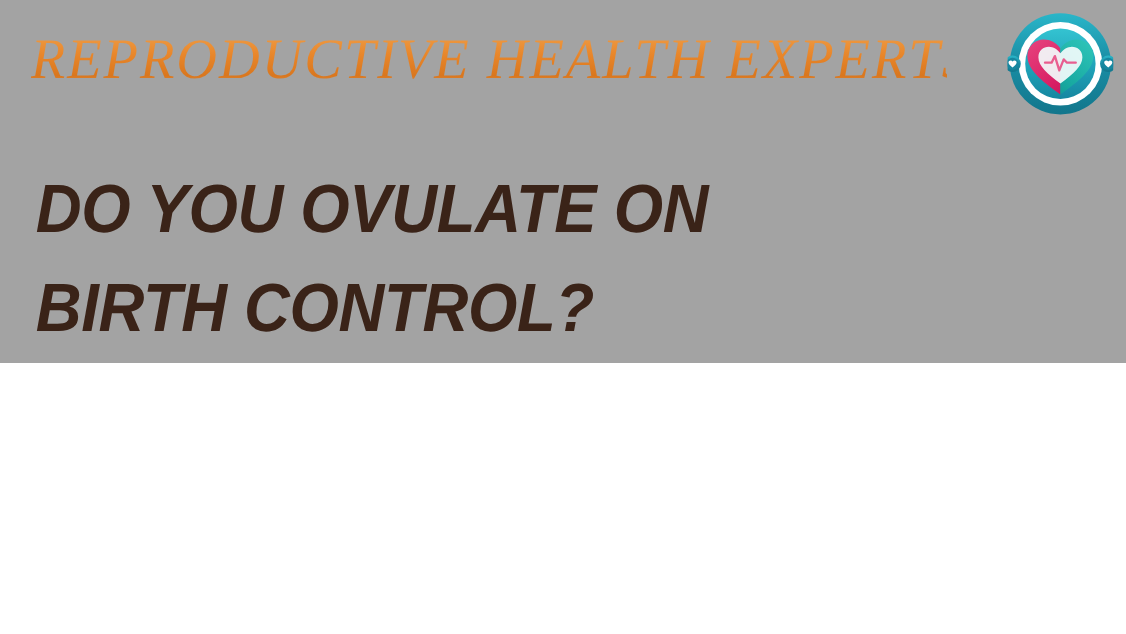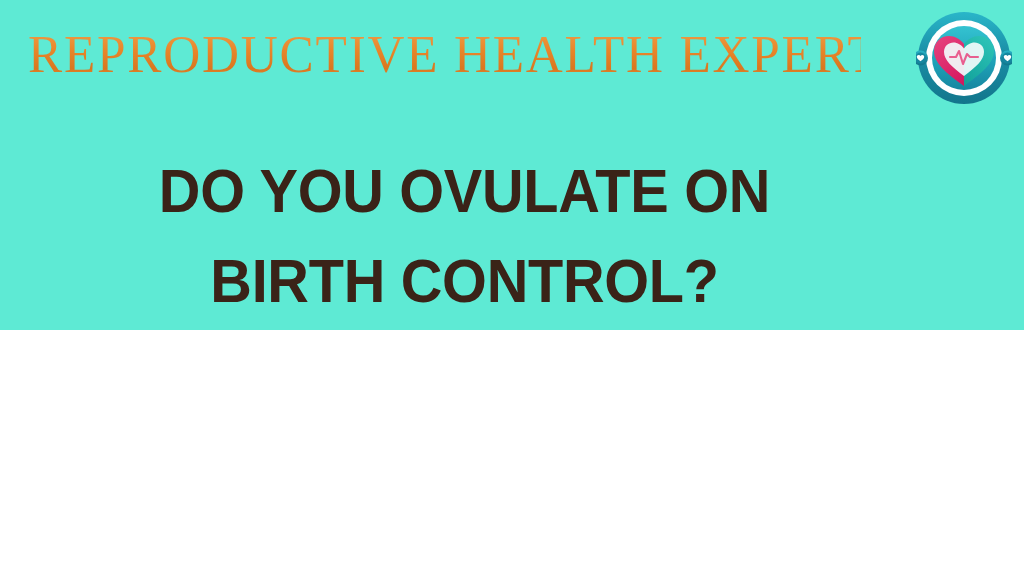--- a/index.html
+++ b/index.html
@@ -13,21 +13,22 @@
     height: 576px;
     overflow: hidden;
     font-family: "Liberation Sans", sans-serif;
     -webkit-font-smoothing: antialiased;
   }
 
   .page {
     position: relative;
     width: 1024px;
     height: 576px;
-    background: #5eead4;
+    background: #a3a3a3;
+    font-style: italic;
   }
 
   
   .masthead {
     position: absolute;
     left: 0;
     top: 0;
     width: 1024px;
     height: 118px;
   }
@@ -66,21 +67,20 @@
     width: 96px;
     height: 96px;
   }
 
   
   .headline {
     position: absolute;
     left: 0;
     top: 146px;
     width: 929px;
-    text-align: center;
   }
   .headline-line {
     display: block;
     font-family: "Liberation Sans", "DejaVu Sans", sans-serif;
     font-weight: 700;
     font-size: 62px;
     line-height: 90px;
     letter-spacing: -0.005em;
     color: #3a2318;
     white-space: nowrap;

